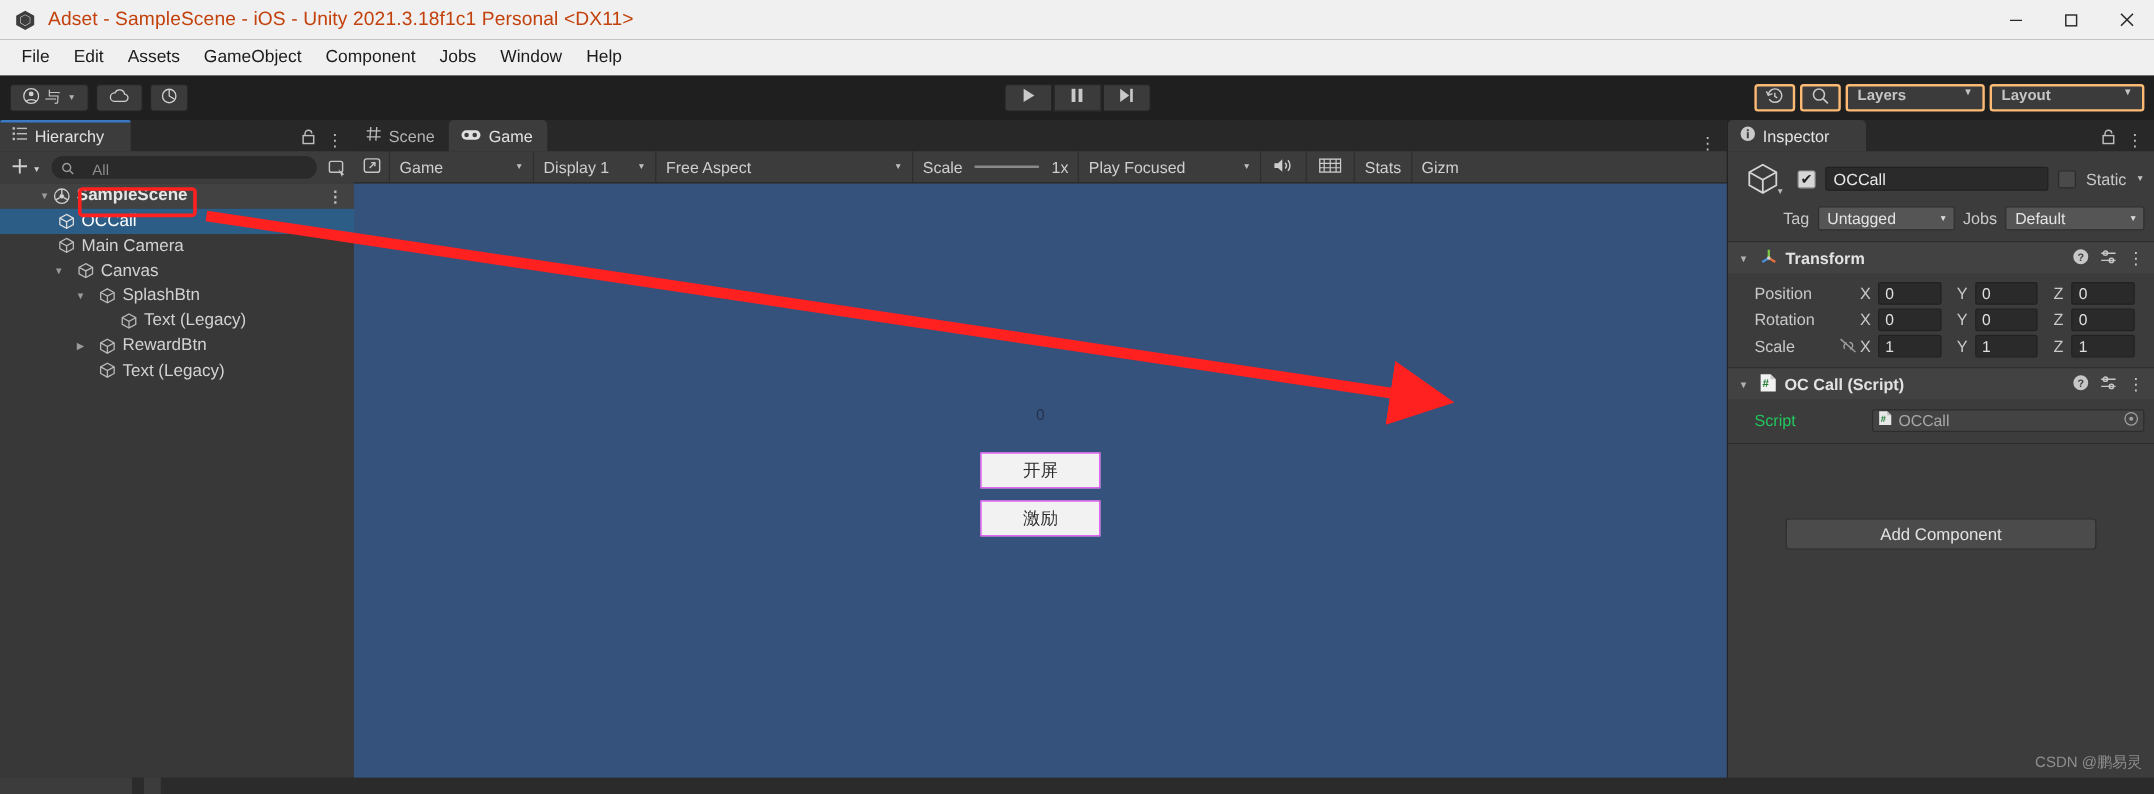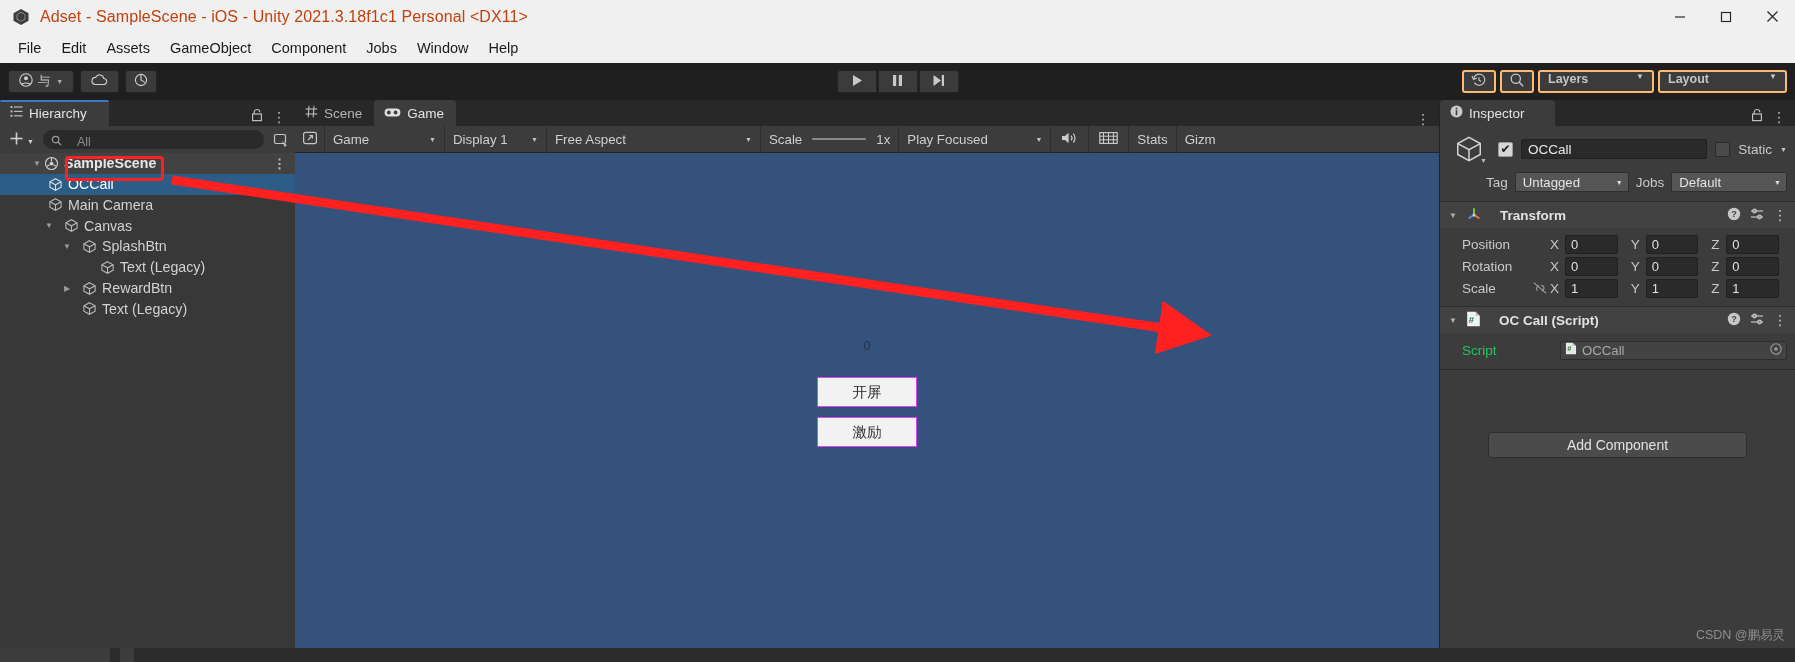--- a/index.html
+++ b/index.html
@@ -340,21 +340,21 @@
     height: 26px;
     background: #424242;
     display: flex; align-items: center;
     padding: 0 8px 0 6px;
     gap: 6px;
     color: #e2e2e2;
     font-size: 13.5px;
     font-weight: bold;
   }
   .comp-head .fold { width: 14px; text-align: center; color: #b0b0b0; font-size: 8px; font-weight: normal;}
-  .comp-head .ctitle { margin-left: 12px; flex: 1; }
+  .comp-head .ctitle { margin-left: 0; flex: 1; }
   .comp-head .hicons { display: flex; align-items: center; gap: 9px; color: #c7c7c7; font-weight: normal; }
   .comp-body { background: #3c3c3c; padding: 5px 8px 7px 8px; }
   .prow {
     display: flex; align-items: center;
     height: 22px;
     gap: 0;
   }
   .prow .plabel { width: 82px; color: #c9c9c9; font-size: 13.5px; padding-left: 14px;}
   .axis {
     display: flex; align-items: center; gap: 5px; flex: 1; min-width: 0;

